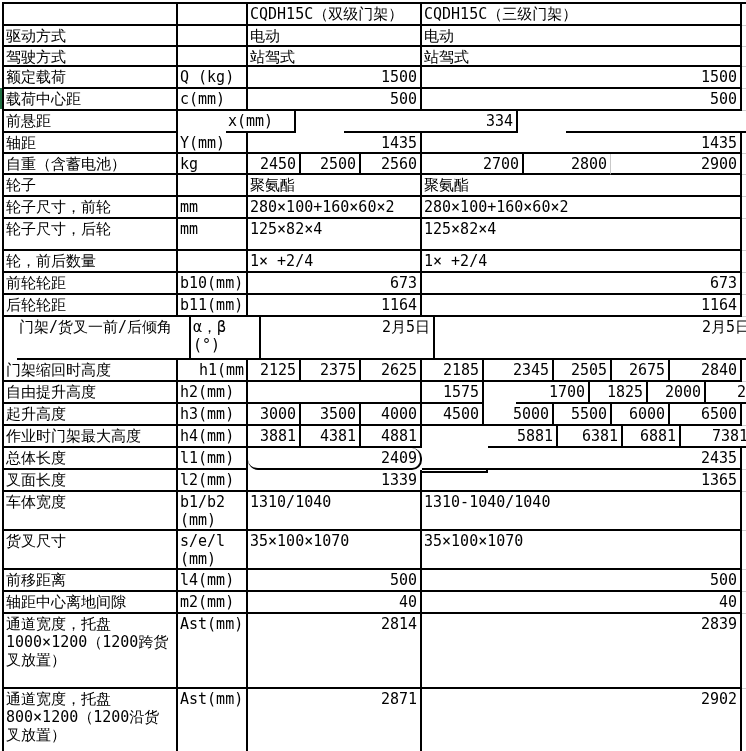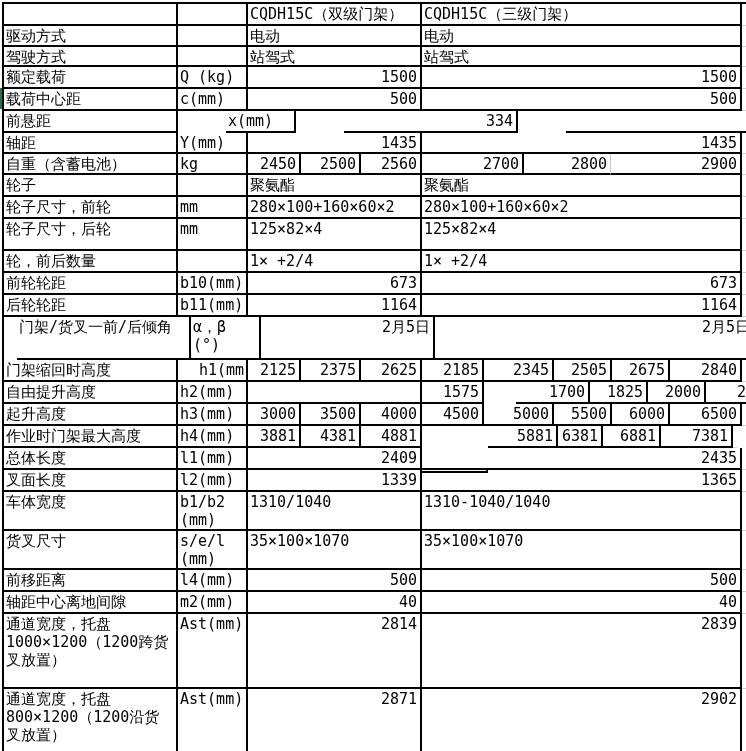--- a/index.html
+++ b/index.html
@@ -187,29 +187,29 @@
       <div class="stub"></div>
     </div>
     <div class="row" style="height: 22px;">
       <div class="cell" style="width: 174px;">作业时门架最大高度</div>
       <div class="cell" style="width: 70px;">h4(mm)</div>
       <div class="cell num" style="width: 53px;">3881</div>
       <div class="cell num" style="width: 60px;">4381</div>
       <div class="cell num" style="width: 61px;">4881</div>
       <div class="cell num" style="width: 66px; margin-top: 44px;">5381</div>
       <div class="cell num" style="width: 70px;">5881</div>
-      <div class="cell num" style="width: 45px;">6381</div>
+      <div class="cell num" style="width: 65px;">6381</div>
       <div class="cell num" style="width: 58px;">6881</div>
       <div class="cell num" style="width: 72px;">7381</div>
       <div class="stub"></div>
     </div>
     <div class="row" style="height: 22px;">
       <div class="cell" style="width: 174px;">总体长度</div>
       <div class="cell" style="width: 70px;">l1(mm)</div>
-      <div class="cell num" style="width: 174px;">2409</div>
+      <div class="cell num" style="width: 174px; border-radius: 10px;">2409</div>
       <div class="cell num" style="width: 320px;">2435</div>
       <div class="stub"></div>
     </div>
     <div class="row" style="height: 22px;">
       <div class="cell" style="width: 174px;">叉面长度</div>
       <div class="cell" style="width: 70px;">l2(mm)</div>
       <div class="cell num" style="width: 174px;">1339</div>
       <div class="cell num" style="width: 320px;">1365</div>
       <div class="stub"></div>
     </div>

